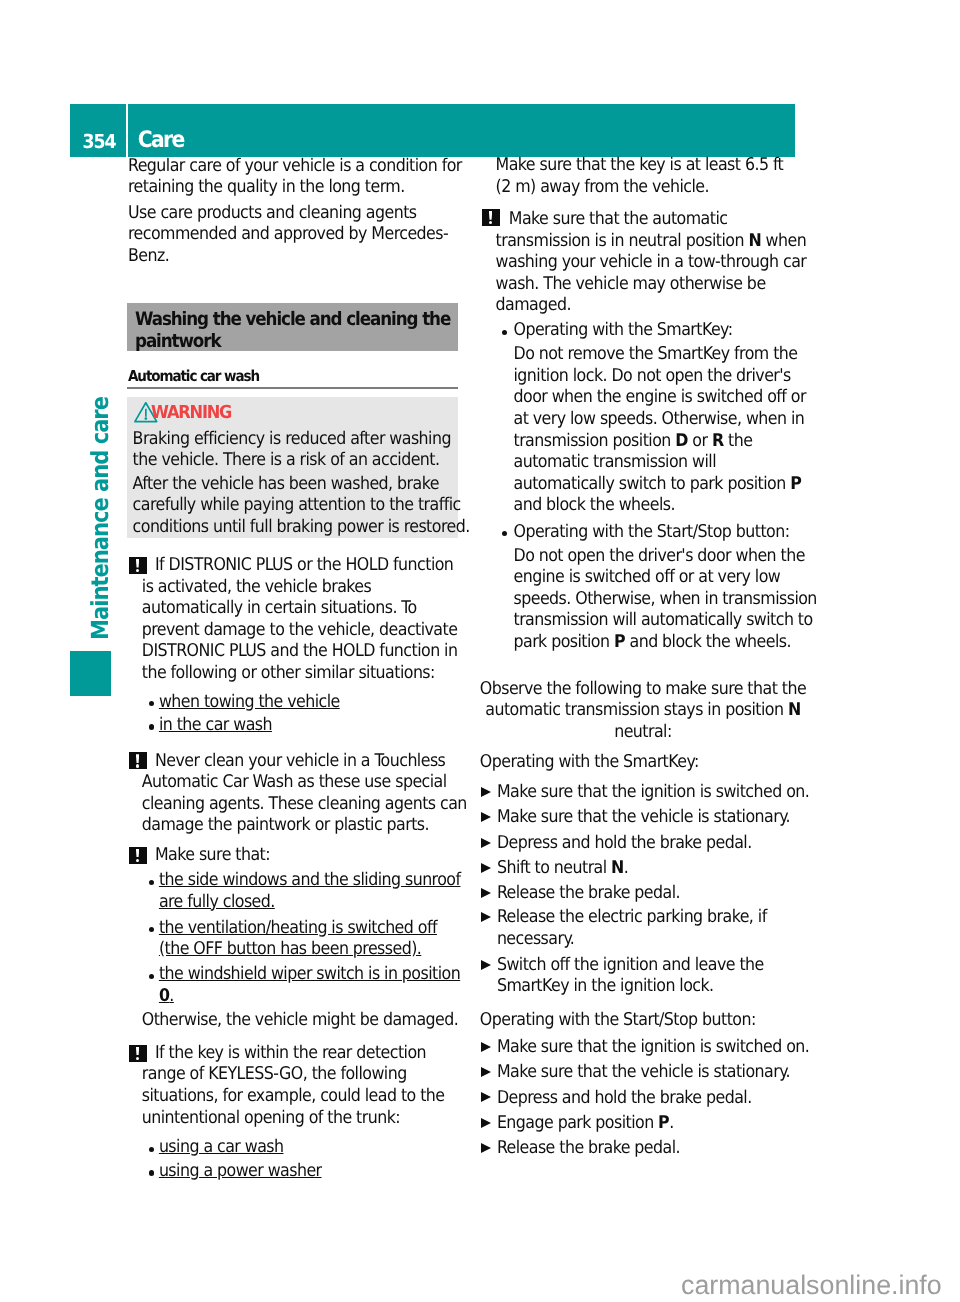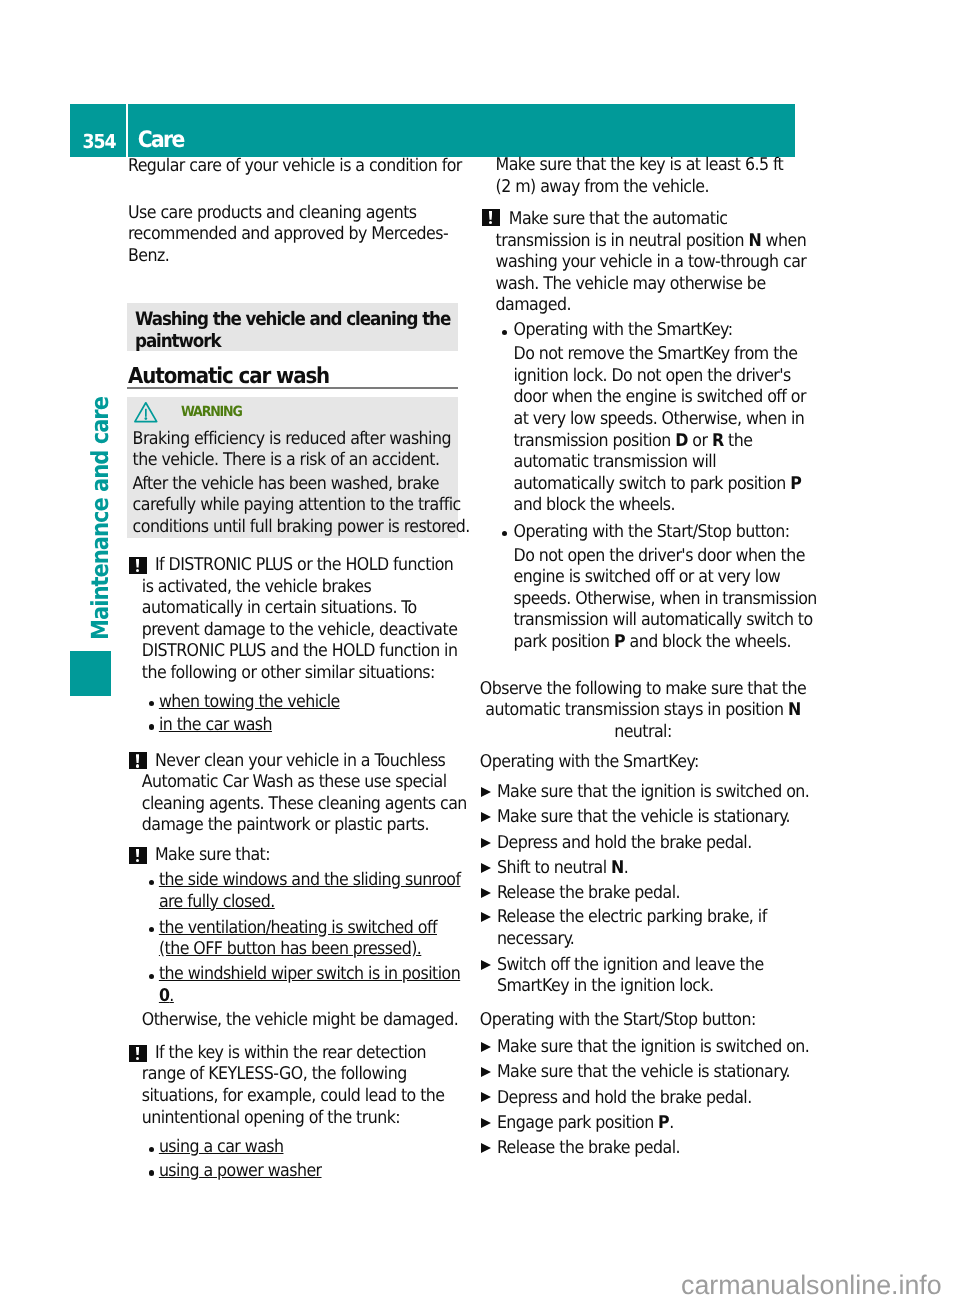--- a/index.html
+++ b/index.html
@@ -44,33 +44,33 @@
   .LI{left:141.8px;}   
   .RI{left:495.6px;}   
   .LB{left:158.9px;text-decoration:underline;}   
   .RB{left:513.5px;}   
   .RS{left:496.9px;}   
 
   .fi .ln:first-child{padding-left:13.2px;}  
 
   
   .sec-head{position:absolute;left:126.9px;top:303.3px;width:330.7px;height:48px;
-            background:#e5e5e5;}
+            background:#a3a3a3;}
   .sec-head .tb{left:8.1px;top:5.9px;font-weight:bold;font-size:18.6px;letter-spacing:-1.08px;}
 
   
   .rule{position:absolute;left:126.8px;top:387.3px;width:330.8px;height:2.0px;
         background:#7c7c7c;}
 
   
   .warn-box{position:absolute;left:126.9px;top:396.5px;width:330.7px;height:141px;
             background:#e6e6e6;}
   .warn-icon{position:absolute;left:134.2px;top:401.2px;width:24px;height:22px;}
-  .warn-label{position:absolute;left:181px;top:401.7px;color:#4d7c0f;font-weight:bold;
-              font-size:14px;letter-spacing:-1.18px;line-height:21.6px;white-space:nowrap;}
+  .warn-label{position:absolute;left:151px;top:401.7px;color:#ef4444;font-weight:bold;
+              font-size:18px;letter-spacing:-1.18px;line-height:21.6px;white-space:nowrap;}
 
   
   .ebox{position:absolute;width:17.9px;height:17.2px;background:#0d0d0d;}
   .ebox i{position:absolute;left:7.2px;top:1.9px;width:3.4px;height:8.7px;background:#fff;
           clip-path:polygon(0% 0%, 100% 0%, 80% 100%, 20% 100%);}
   .ebox u{position:absolute;left:7.3px;top:12.0px;width:3.4px;height:3.4px;background:#fff;
           border-radius:50%;text-decoration:none;}
 
   
   .dot{position:absolute;width:5.4px;height:5.4px;background:#0f0f0f;border-radius:50%;}
@@ -92,35 +92,36 @@
   <div class="hdr">
     <div class="hdr-num">354</div>
     <div class="hdr-title">Care</div>
   </div>
 
   <div class="side-label">Maintenance and care</div>
   <div class="side-block"></div>
 
   <div class="tb L" style="top:155.7px">
       <span class="ln">Regular care of your vehicle is a condition for</span>
+      <span class="ln">retaining the quality in the long term.</span>
     </div>
   <div class="tb L" style="top:202.7px">
       <span class="ln">Use care products and cleaning agents</span>
       <span class="ln">recommended and approved by Mercedes-</span>
       <span class="ln">Benz.</span>
     </div>
 
   <div class="sec-head">
     <div class="tb">
         <span class="ln">Washing the vehicle and cleaning the</span>
         <span class="ln">paintwork</span>
       </div>
   </div>
 
-  <div class="tb L" style="top:365.8px;font-weight:bold;font-size:22px;letter-spacing:-1.08px">
+  <div class="tb L" style="top:365.8px;font-weight:bold;font-size:15px;letter-spacing:-1.08px">
       <span class="ln">Automatic car wash</span>
     </div>
   <div class="rule"></div>
 
   <div class="warn-box"></div>
   <svg class="warn-icon" viewBox="0 0 24 22">
     <path d="M11.8 1.8 L22.7 20.6 L0.9 20.6 Z" fill="none" stroke="#019a99" stroke-width="1.7" stroke-linejoin="round"></path>
     <rect x="11.0" y="7.8" width="1.7" height="8.0" fill="#019a99"></rect>
     <circle cx="11.85" cy="17.6" r="1.35" fill="#019a99"></circle>
   </svg>

